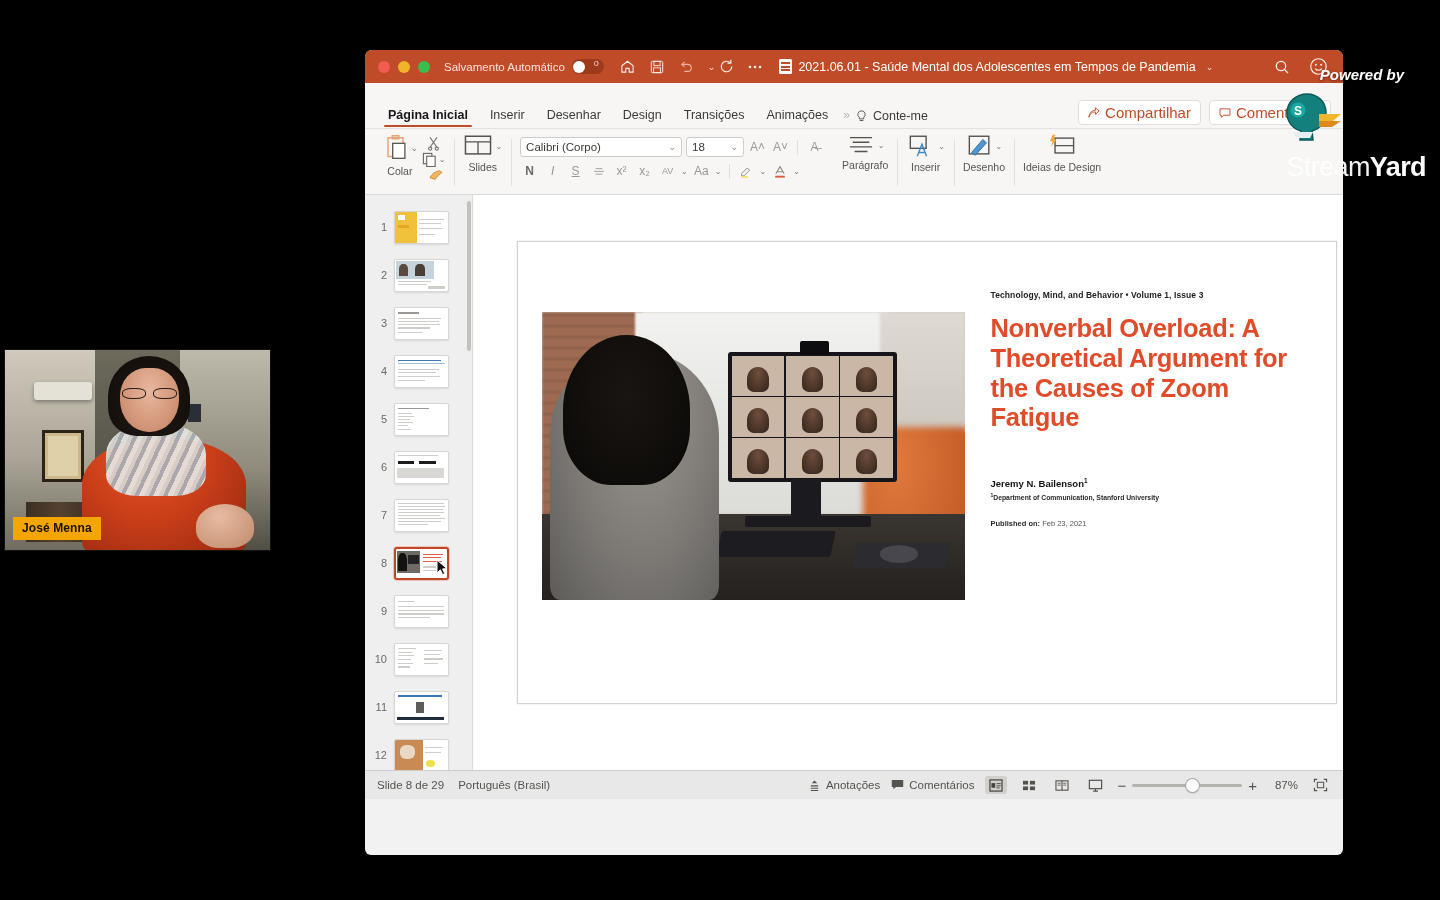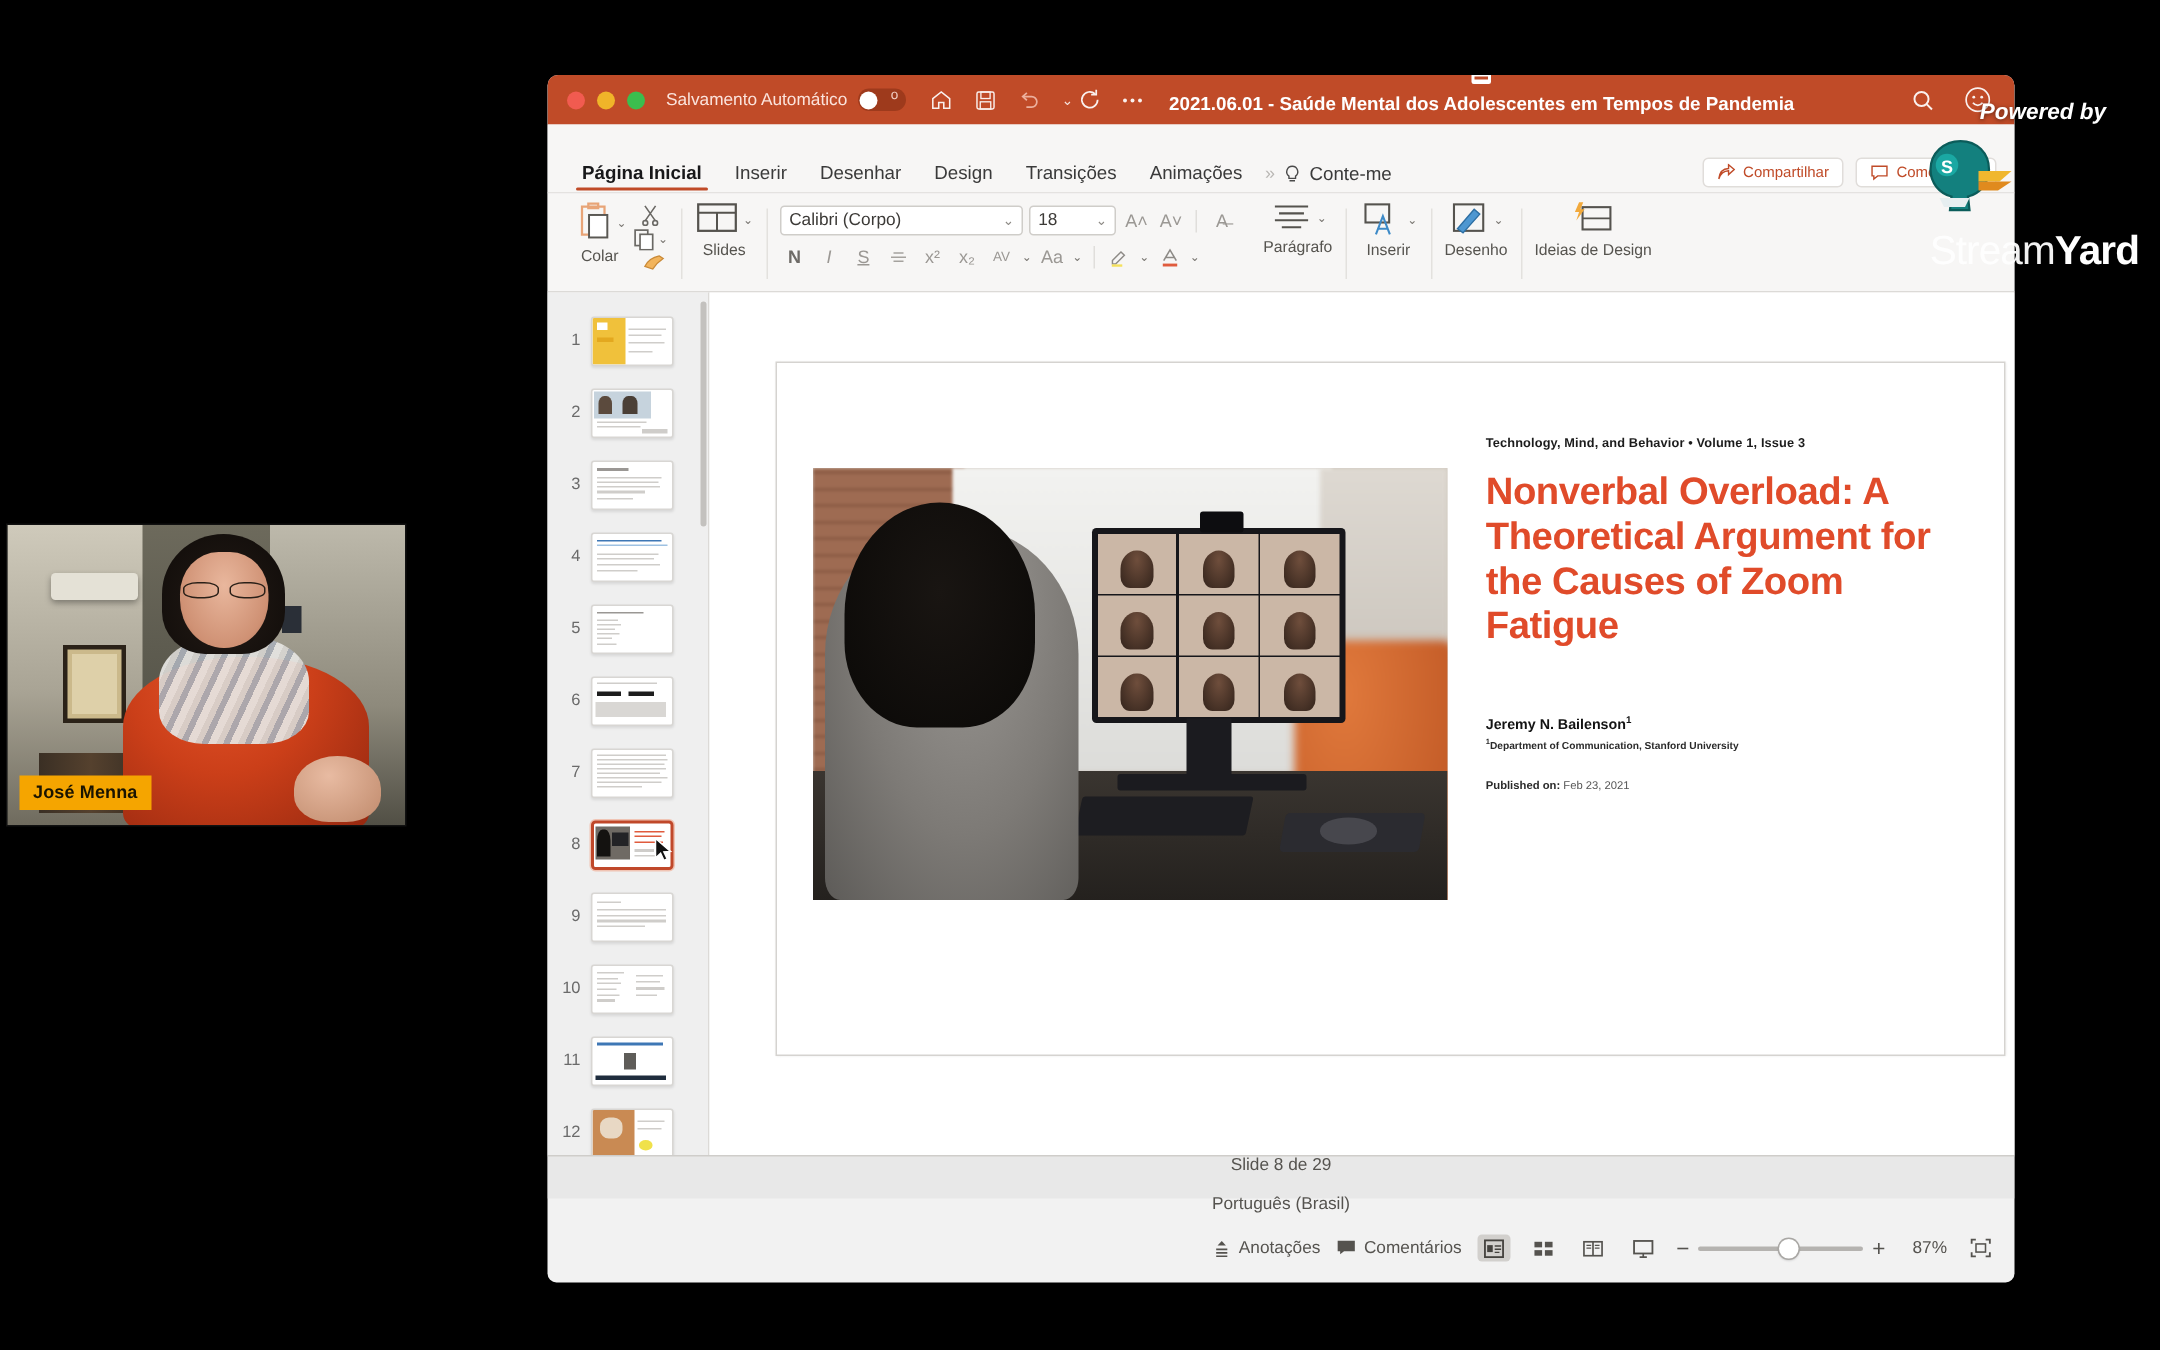--- a/index.html
+++ b/index.html
@@ -77,22 +77,22 @@
   .dot.r{background:#F15B50;} .dot.y{background:#F0B429;} .dot.g{background:#3BBE4E;}
   .autosave-label { font-size:11.5px; color:#fbe3dc; margin-right:7px; white-space:nowrap;}
   .toggle { width:32px; height:15px; border-radius:9px; background:#9e3a1c;
     position:relative; margin-right:13px; }
   .toggle:before{ content:""; position:absolute; left:1.5px; top:1.5px; width:12px;height:12px;
     border-radius:50%; background:#fff;}
   .toggle:after{ content:"o"; position:absolute; right:5px; top:-1px; font-size:9px; color:#f2cfc3;}
   .tb-ico { width:22px; height:22px; margin-right:7px; display:flex; align-items:center;
     justify-content:center; opacity:.92; }
   .tb-ico svg { display:block; }
-  .doc-title { display:flex; align-items:center; gap:6px; font-size:12.5px; font-weight:700;
-    margin-left:6px; white-space:nowrap;flex-direction:column; }
+  .doc-title { display:flex; align-items:center; gap:6px; font-size:12.5px; font-weight:400;
+    margin-left:6px; white-space:nowrap; }
   .doc-chip { width:13px; height:15px; background:#fff; border-radius:1.5px; position:relative;
     flex:0 0 auto;}
   .doc-chip:after{content:"";position:absolute;left:2px;top:3px;width:9px;height:2px;background:#C04B28;
     box-shadow:0 4px 0 #C04B28, 0 7px 0 #C04B28;}
   .caret-sm { font-size:9px; opacity:.85; margin-left:4px;}
   .tb-right { margin-left:auto; display:flex; align-items:center; gap:14px; padding-right:4px;}
   .tb-right .tb-ico{ margin:0; }
 
   
   .tabs {
@@ -101,21 +101,21 @@
   }
   .tab { font-size:12.5px; color:#3a3a3a; padding:0 11px 6px 11px; position:relative;
     white-space:nowrap; }
   .tab.active { color:#18181a; font-weight:700; }
   .tab.active:after { content:""; position:absolute; left:7px; right:7px; bottom:1px;
     height:2.5px; background:#C04B28; border-radius:2px; }
   .tabs .chev { font-size:12px; color:#b9b7b4; padding:0 6px 6px 4px; }
   .tellme { display:flex; align-items:center; gap:6px; font-size:12.5px; color:#3a3a3a;
     padding-bottom:5px; }
   .tabs-right { margin-left:auto; display:flex; gap:8px; padding-bottom:3px; }
-  .pill { display:flex; align-items:center; gap:5px; font-size:10px; color:#C04B28;
+  .pill { display:flex; align-items:center; gap:5px; font-size:15px; color:#C04B28;
     background:#fff; border:1px solid #e0ddda; border-radius:4px; padding:3px 9px; white-space:nowrap;}
 
   
   .ribbon { height:66px; background:#F7F6F5; display:flex; align-items:stretch;
     padding:4px 8px 0 8px; border-bottom:1px solid #dcdad7; position:relative; }
   .grp { display:flex; flex-direction:column; align-items:center; justify-content:flex-start;
     padding:0 9px; position:relative; }
   .grp + .grp:before { content:""; position:absolute; left:0; top:6px; bottom:8px; width:1px;
     background:#e3e1de; }
   .grp-lbl { font-size:10.5px; color:#56544f; margin-top:2px; text-align:center; line-height:1.15;}
@@ -205,21 +205,21 @@
   .s-pub b { font-weight:700; }
   .s-pub span { color:#555; }
 
   
   .notes { height:52px; background:#F2F2F2; border-top:1px solid #d9d7d4;
     display:flex; align-items:flex-start; padding:12px 0 0 114px; }
   .notes-ph { font-size:12px; color:#4c4a47; }
 
   
   .status { height:29px; background:#E8E8E8; border-top:1px solid #cfcdca;
-    display:flex; align-items:center; padding:0 12px; gap:14px; font-size:11.5px; color:#55534f;flex-direction:column;}
+    display:flex; align-items:center; padding:0 12px; gap:14px; font-size:11.5px; color:#55534f;}
   .st-item { display:flex; align-items:center; gap:5px; white-space:nowrap;}
   .st-right { margin-left:auto; display:flex; align-items:center; gap:11px;}
   .viewbtn { width:22px; height:18px; display:flex; align-items:center; justify-content:center;
     border-radius:3px; }
   .viewbtn.active { background:#d2d0cd; }
   .zoomslider { display:flex; align-items:center; gap:6px; }
   .zline { width:110px; height:3px; background:#b5b3b0; border-radius:2px; position:relative; }
   .zknob { position:absolute; left:54px; top:-5px; width:13px; height:13px; border-radius:50%;
     background:#fff; box-shadow:0 0 0 1px #a9a7a4, 0 1px 2px rgba(0,0,0,.3); }
   .zpct { width:30px; text-align:right; }

